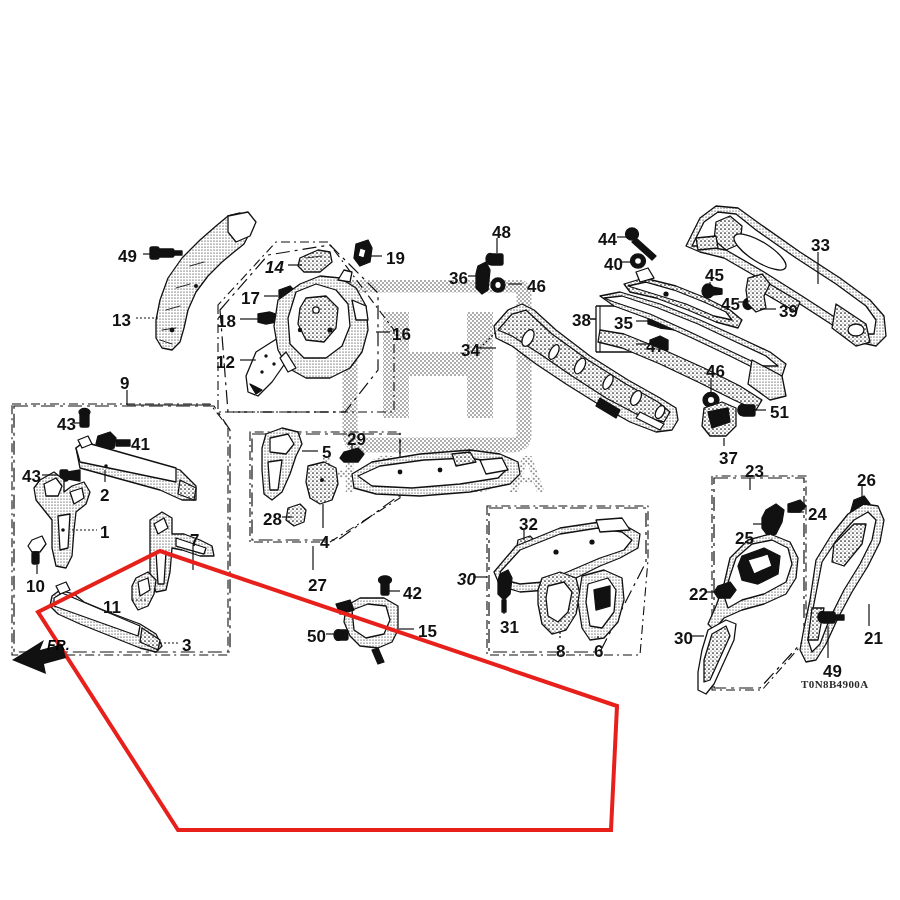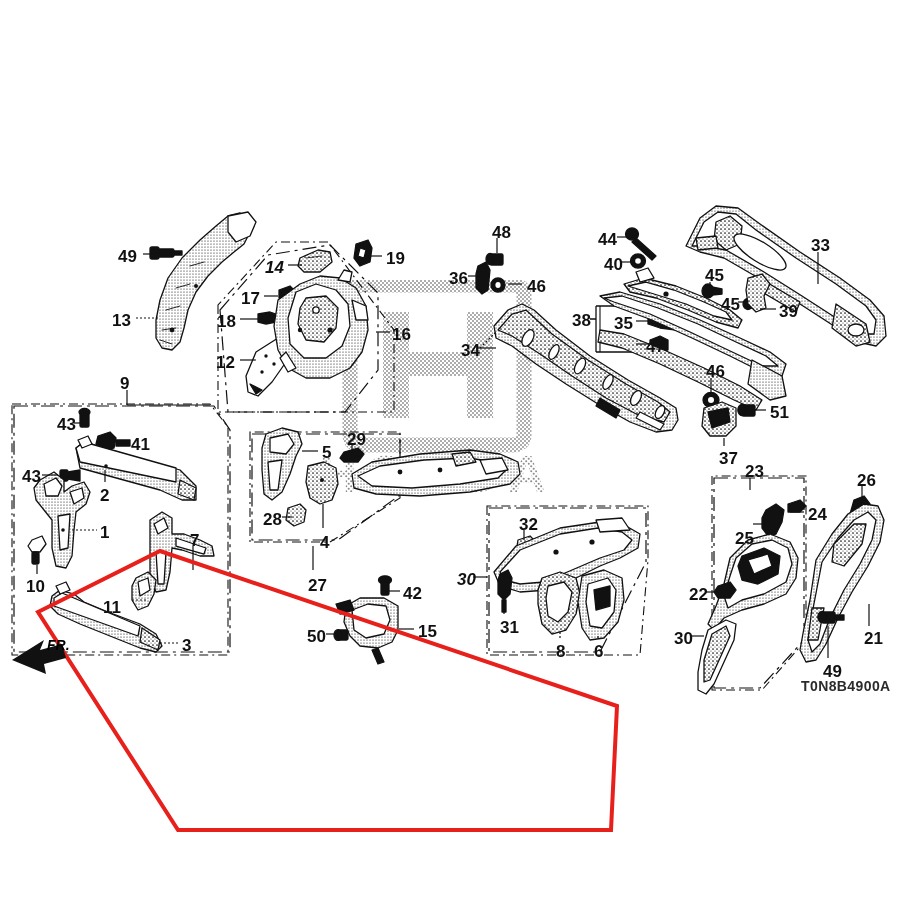--- a/index.html
+++ b/index.html
@@ -1,21 +1,21 @@
 <!DOCTYPE html>
 <html><head>
 <meta charset="utf-8">
 <style>
   html,body{margin:0;padding:0;background:#ffffff;}
   body{width:900px;height:900px;overflow:hidden;font-family:"Liberation Sans",sans-serif;}
   #stage{position:relative;width:900px;height:900px;background:#fff;}
   svg.layer{position:absolute;left:0;top:0;width:900px;height:900px;}
   .lbl{position:absolute;font-family:"Liberation Sans",sans-serif;font-size:17px;font-weight:700;color:#111;
        letter-spacing:0px;line-height:1;white-space:nowrap;}
-  .partcode{position:absolute;font-family:Liberation Sans, sans-serif;font-size:14px;font-weight:700;
+  .partcode{position:absolute;font-family:Liberation Serif, serif;font-size:11px;font-weight:700;
        color:#2b2b2b;letter-spacing:.4px;white-space:nowrap;}
   .frlabel{position:absolute;font-family:"Liberation Sans",sans-serif;font-size:14px;font-weight:700;
        font-style:italic;color:#000;white-space:nowrap;}
 </style>
 </head>
 <body>
 
 <div id="stage">
 
   <svg class="layer" aria-hidden="true">

